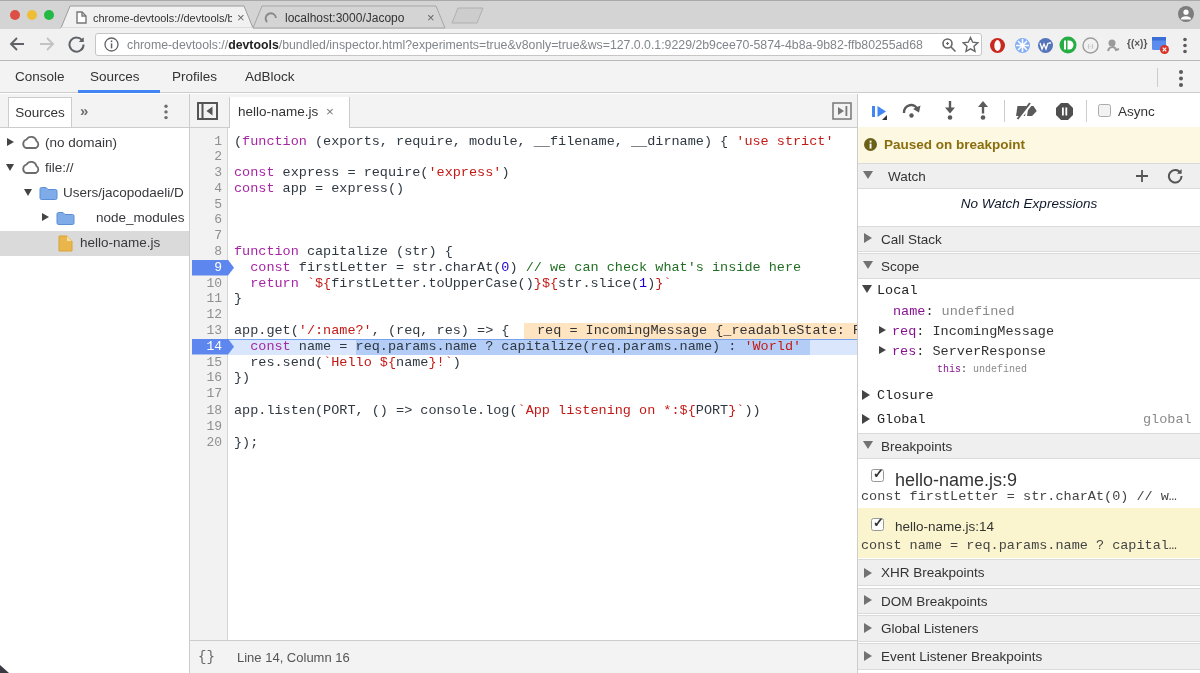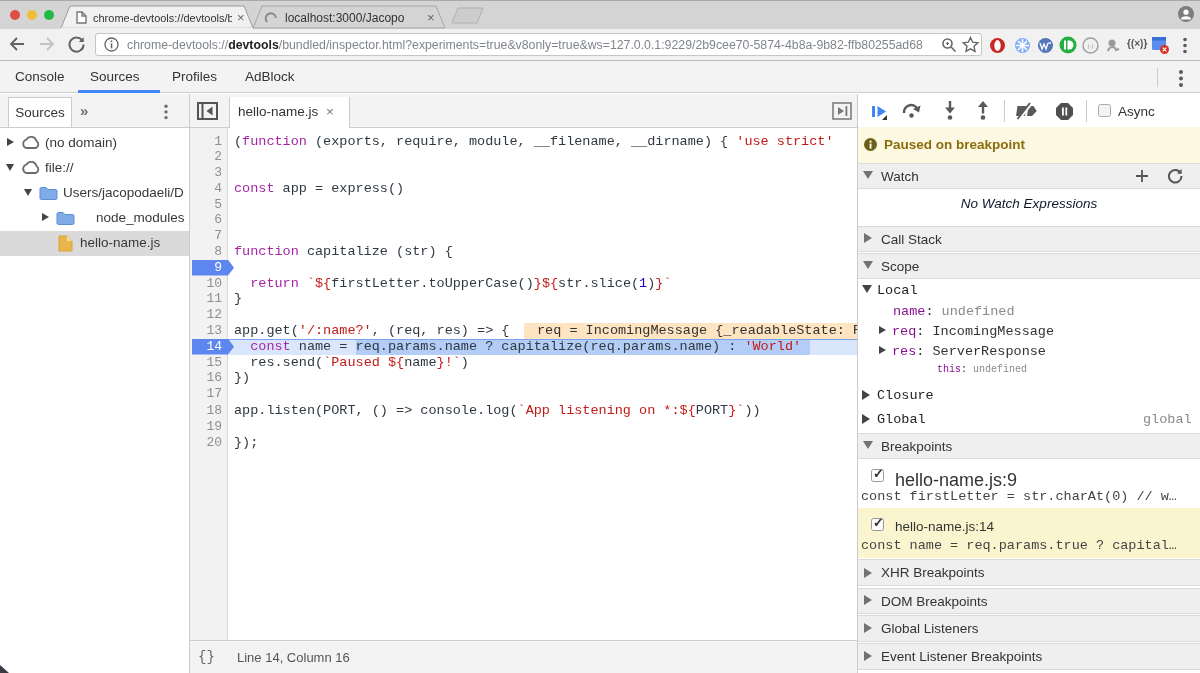--- a/index.html
+++ b/index.html
@@ -213,27 +213,29 @@
 <div class="abs" id="gutter"></div>
 <div class="abs" id="code">
 
   <div class="abs" style="left:296px; top:194.98px; width:333px; height:15.79px; background:#ffe4c2; overflow:hidden; white-space:nowrap;">
       <span style="position:absolute; left:13px; color:#333; font-family:'Liberation Mono',monospace;">req = IncomingMessage {_readableState: R</span>
     </div>
 
   <div class="abs" style="left:0; top:210.77px; width:629px; height:15.79px; background:#d9e6fb; border-top:1px solid #7aa3ef;"></div>
   <div class="abs" style="left:127.5px; top:211.77px; width:454px; height:14.79px; background:#b3cdf7;"></div>
   <div class="cl" style="top:5.5px;"><span class="d">(</span><span class="k">function</span><span class="d"> (exports, require, module, __filename, __dirname) { </span><span class="s">'use strict'</span></div>
+  <div class="cl" style="top:37.08px;"><span class="k">const</span><span class="d"> express = require(</span><span class="s">'express'</span><span class="d">)</span></div>
   <div class="cl" style="top:52.87px;"><span class="k">const</span><span class="d"> app = express()</span></div>
   <div class="cl" style="top:116.03px;"><span class="k">function</span><span class="d"> capitalize (str) {</span></div>
+  <div class="cl" style="top:131.82px;"><span class="d">  </span><span class="k">const</span><span class="d"> firstLetter = str.charAt(</span><span class="n">0</span><span class="d">) </span><span class="c">// we can check what's inside here</span></div>
   <div class="cl" style="top:147.61px;"><span class="d">  </span><span class="k">return</span><span class="d"> </span><span class="s">`${</span><span class="d">firstLetter.toUpperCase()</span><span class="s">}${</span><span class="d">str.slice(</span><span class="n">1</span><span class="d">)</span><span class="s">}`</span></div>
   <div class="cl" style="top:163.40px;"><span class="d">}</span></div>
   <div class="cl" style="top:210.77px;"><span class="d">  </span><span class="k">const</span><span class="d"> name = req.params.name ? capitalize(req.params.name) : </span><span class="s">'World'</span></div>
   <div class="cl" style="top:194.98px;"><span class="d">app.get(</span><span class="s">'/:name?'</span><span class="d">, (req, res) =&gt; {</span></div>
-  <div class="cl" style="top:226.56px;"><span class="d">  res.send(</span><span class="s">`Paused ${</span><span class="d">name</span><span class="s">}!`</span><span class="d">)</span></div>
+  <div class="cl" style="top:226.56px;"><span class="d">  res.send(</span><span class="s">`Hello ${</span><span class="d">name</span><span class="s">}!`</span><span class="d">)</span></div>
   <div class="cl" style="top:242.35px;"><span class="d">})</span></div>
   <div class="cl" style="top:274.93px;"><span class="d">app.listen(PORT, () =&gt; console.log(</span><span class="s">`App listening on *:${</span><span class="d">PORT</span><span class="s">}`</span><span class="d">))</span></div>
   <div class="cl" style="top:306.51px;"><span class="d">});</span></div>
 </div>
 
 <div class="abs" style="left:190px; top:128px; width:38px; height:512px;">
   <div class="ln" style="top:5.5px;">1</div>
   <div class="ln" style="top:21.29px;">2</div>
   <div class="ln" style="top:37.08px;">3</div>
   <div class="ln" style="top:52.87px;">4</div>
@@ -300,21 +302,21 @@
 <div class="abs" style="left:1118px; top:104px; font-size:13.5px; color:#333;">Async</div>
 
 <div class="abs" style="left:858px; top:127px; width:342px; height:36px; background:#fcf8e2;"></div>
 <svg class="abs" style="left:864px; top:138px;" width="13" height="13">
     <circle cx="6.5" cy="6.5" r="6.5" fill="#6c5f18"></circle>
     <rect x="5.6" y="2.6" width="1.9" height="2" fill="#fff"></rect>
     <rect x="5.6" y="5.6" width="1.9" height="5" fill="#fff"></rect>
   </svg>
 <div class="abs" style="left:884px; top:137px; font-size:13.5px; font-weight:bold; color:#8a6e0e;">Paused on breakpoint</div>
 
-<div class="abs rhead" style="top:163px;"><span>Watch</span></div>
+<div class="abs rhead" style="top:163px;padding-left:7px;"><span>Watch</span></div>
 <div class="abs tri-d" style="left:863px; top:171px;"></div>
 <svg class="abs" style="left:1135px; top:169px;" width="14" height="14">
     <path d="M7 1 L7 13 M1 7 L13 7" stroke="#555" stroke-width="1.8"></path>
   </svg>
 <svg class="abs" style="left:1167px; top:168px;" width="16" height="16">
     <path d="M13.6 5 A6.3 6.3 0 1 0 14.5 8" fill="none" stroke="#555" stroke-width="2"></path>
     <path d="M14.6 1 L14.6 5.8 L10 5.8 Z" fill="#555"></path>
   </svg>
 <div class="abs" style="left:858px; top:196px; width:342px; text-align:center; font-size:13.5px; font-style:italic; color:#0f172a;">No Watch Expressions</div>
 
@@ -340,21 +342,21 @@
 <div class="abs rhead" style="top:433px;"><span>Breakpoints</span></div>
 <div class="abs tri-d" style="left:863px; top:441px;"></div>
 <div class="abs" style="left:871px; top:469px; width:13px; height:13px; background:#fdfdfd; border:1px solid #999; border-radius:2.5px;"></div>
 <div class="abs" style="left:873px; top:466px; font-size:13px; color:#333; font-weight:bold;">✓</div>
 <div class="abs" style="left:895px; top:470px; font-size:18px; color:#333;">hello-name.js:9</div>
 <div class="abs mono" style="left:861px; top:489px; font-size:13.5px; color:#444; width:336px; overflow:hidden; white-space:nowrap;">const firstLetter = str.charAt(0) // w…</div>
 <div class="abs" style="left:858px; top:508px; width:342px; height:50px; background:#fbf5cf;"></div>
 <div class="abs" style="left:871px; top:518px; width:13px; height:13px; background:#fdfdfd; border:1px solid #999; border-radius:2.5px;"></div>
 <div class="abs" style="left:873px; top:515px; font-size:13px; color:#333; font-weight:bold;">✓</div>
 <div class="abs" style="left:895px; top:519px; font-size:13.5px; color:#333;">hello-name.js:14</div>
-<div class="abs mono" style="left:861px; top:538px; font-size:13.5px; color:#444; width:336px; overflow:hidden; white-space:nowrap;">const name = req.params.true ? capital…</div>
+<div class="abs mono" style="left:861px; top:538px; font-size:13.5px; color:#444; width:336px; overflow:hidden; white-space:nowrap;">const name = req.params.name ? capital…</div>
 
 <div class="abs rhead" style="top:559px; height:27px;"><span style="line-height:26px;">XHR Breakpoints</span></div>
 <div class="abs tri-r" style="left:864px; top:568px;"></div>
 <div class="abs rhead" style="top:588px; height:26px;"><span>DOM Breakpoints</span></div>
 <div class="abs tri-r" style="left:864px; top:595px;"></div>
 <div class="abs rhead" style="top:615px; height:27px;"><span style="line-height:26px;">Global Listeners</span></div>
 <div class="abs tri-r" style="left:864px; top:623px;"></div>
 <div class="abs rhead" style="top:643px; height:27px;"><span style="line-height:26px;">Event Listener Breakpoints</span></div>
 <div class="abs tri-r" style="left:864px; top:651px;"></div>
 <svg class="abs" style="left:0; top:665px;" width="9" height="8">

